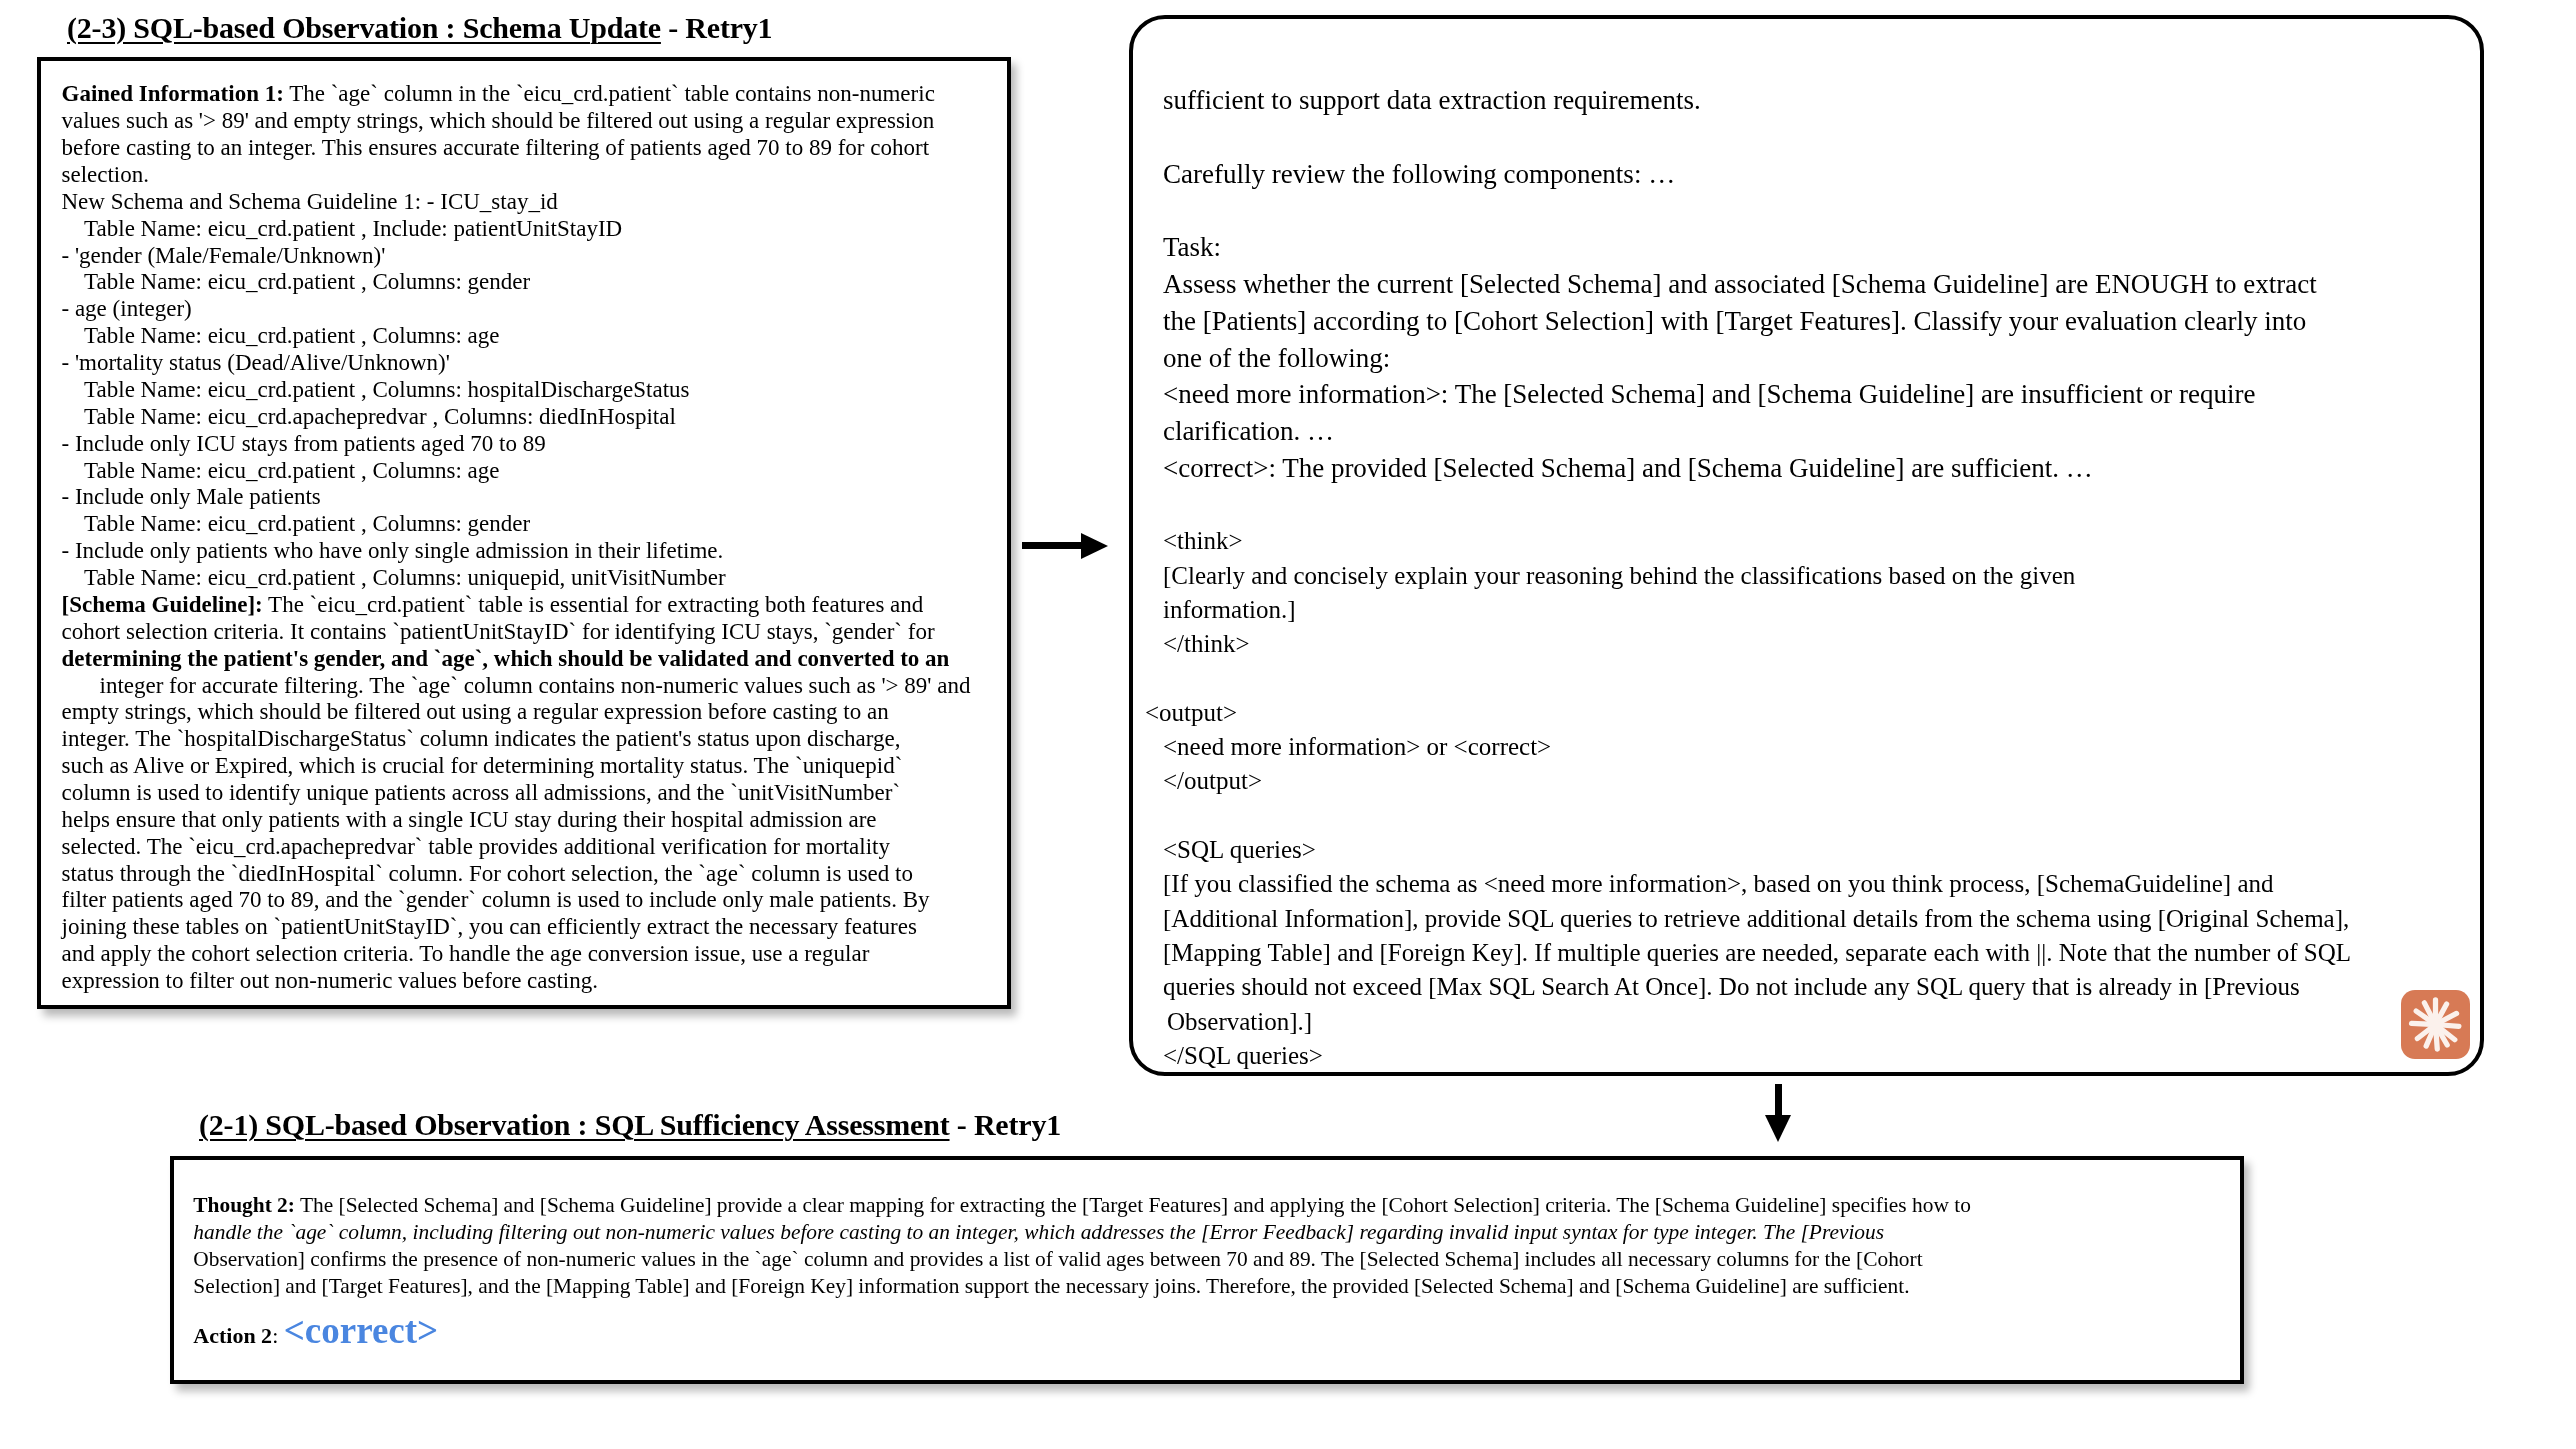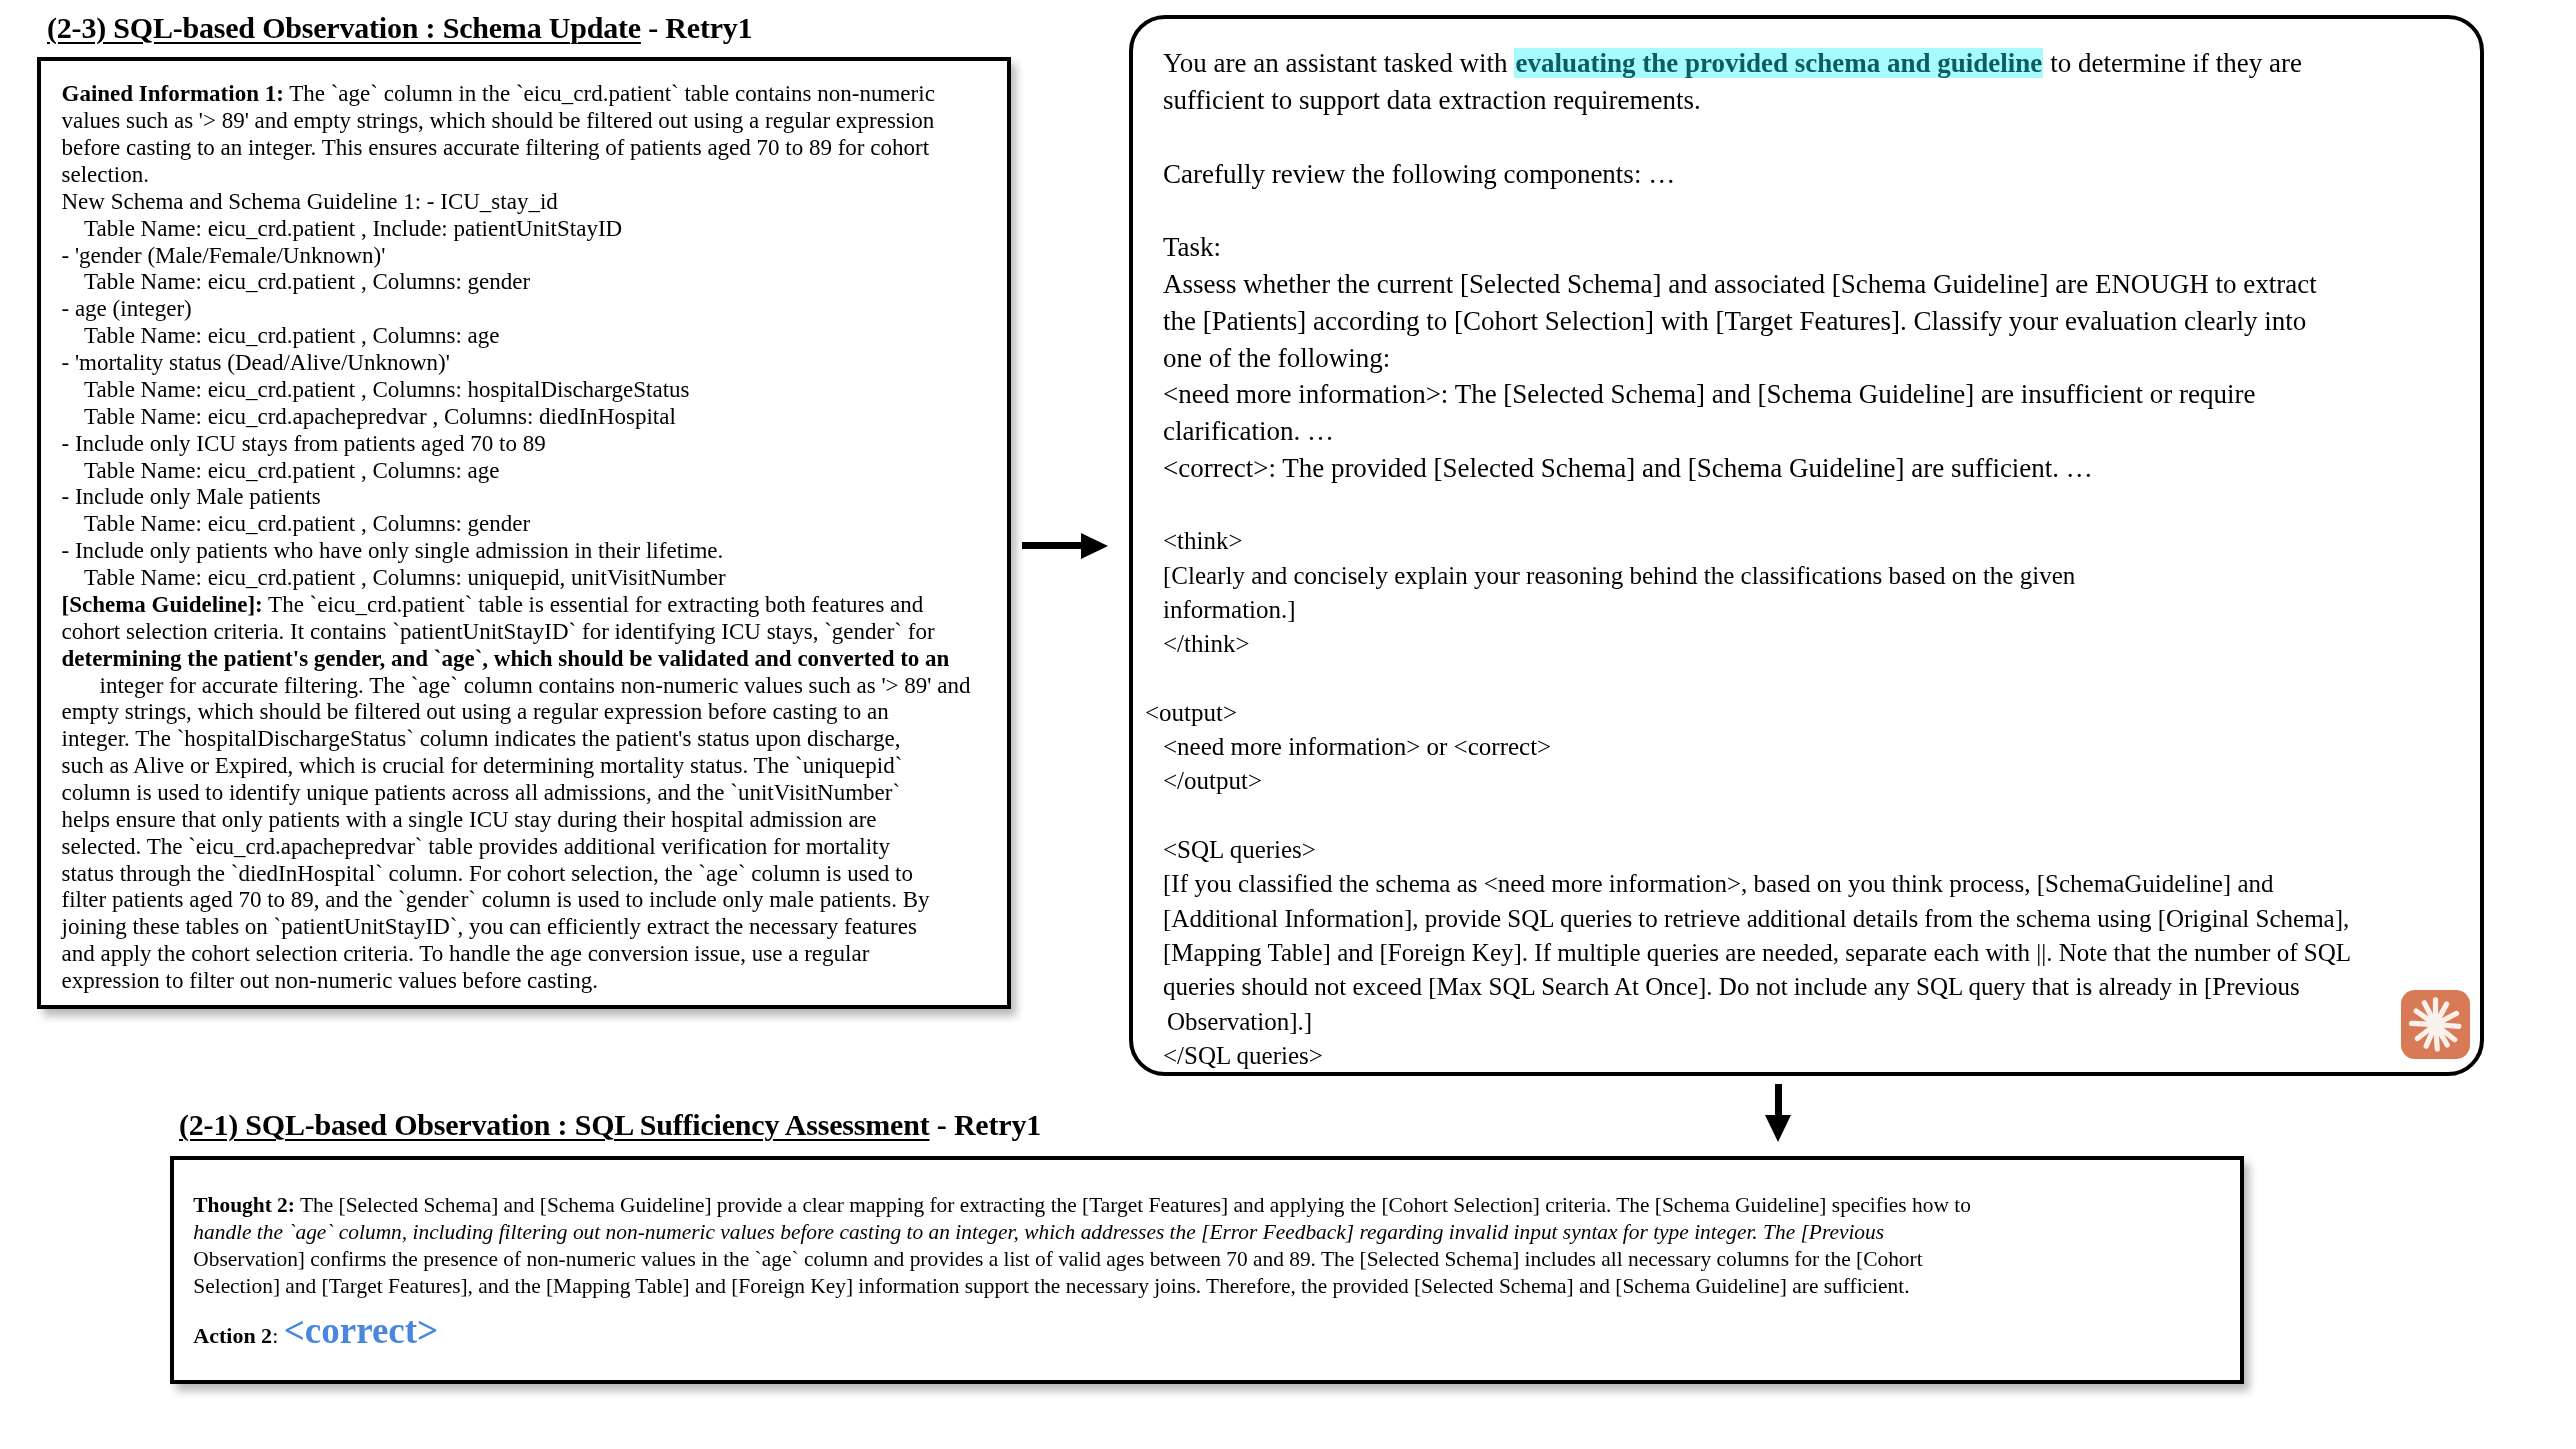--- a/index.html
+++ b/index.html
@@ -1,20 +1,20 @@
 <!DOCTYPE html>
 <html style="font-size:9.4px"><head>
 <meta charset="utf-8">
 <style>
   html, body { margin: 0; padding: 0; background: #ffffff; }
   body { width: 2576px; height: 1449px; position: relative; overflow: hidden;
          font-family: "Liberation Serif", "DejaVu Serif", serif; color: #000; }
   .abs { position: absolute; }
   .title { font-weight: bold; font-size: 30px; white-space: nowrap; letter-spacing: -0.2px; }
-  .title .ul { text-decoration: underline; text-decoration-thickness: 2.3px; text-underline-offset: 3.5px; }
+  .title .ul { text-decoration: underline; text-decoration-thickness: 2.3px; text-underline-offset: 3.5px; margin-left: 20px; }
   .box { position: absolute; background: #fff; border: 4.1px solid #000; box-sizing: border-box;
          box-shadow: 5.9px 7px 8.2px rgba(0,0,0,0.28); }
   .line { position: absolute; white-space: nowrap; }
   .left-line { font-size: 23px; line-height: 27px; height: 27px; text-align: right; }
   .p1 { font-size: 27px; line-height: 37px; height: 37px; }
   .p2 { font-size: 25px; line-height: 34px; height: 34px; }
   .b-line { font-size: 21.4px; line-height: 27.5px; height: 27.5px; }
   .bold { font-weight: bold; }
   .hl { background: #a8fbfc; color: #0c5c60; font-weight: bold; padding: 0 1.2px; }
   .prompt-box { position: absolute; border: 4.1px solid #000; border-radius: 36px; box-sizing: border-box; background: #fff; }
@@ -70,23 +70,20 @@
       <div class="line left-line" style="left: 20.5px; top: 825px;"><span style="white-space: pre;">filter patients aged 70 to 89, and the `gender` column is used to include only male patients. By</span></div>
       <div class="line left-line" style="left: 20.5px; top: 852px;"><span style="white-space: pre;">joining these tables on `patientUnitStayID`, you can efficiently extract the necessary features</span></div>
       <div class="line left-line" style="left: 20.5px; top: 879px;"><span style="white-space: pre;">and apply the cohort selection criteria. To handle the age conversion issue, use a regular</span></div>
       <div class="line left-line" style="left: 20.5px; top: 906px;"><span style="white-space: pre;">expression to filter out non-numeric values before casting.</span></div>
     </div>
 </div>
 
 <div class="arrow-h" style="left:1022px; top:542px; width:60px;"></div>
 
 <div class="prompt-box" style="left:1129px; top:14.6px; width:1355px; height:1061px;">
-  <div class="line p1" style="left:30px; top:26px;">
-    <span>You are an assistant tasked with </span><span class="hl">evaluating the provided schema and guideline</span><span> to determine if they are</span>
-  </div>
   <div id="prompt-top">
       <div class="line p1" style="left: 30px; top: 63px;">sufficient to support data extraction requirements.</div>
       <div class="line p1" style="left: 30px; top: 100px;"></div>
       <div class="line p1" style="left: 30px; top: 137px;">Carefully review the following components: …</div>
       <div class="line p1" style="left: 30px; top: 174px;"></div>
       <div class="line p1" style="left: 30px; top: 210px;">Task:</div>
       <div class="line p1" style="left: 30px; top: 247px;">Assess whether the current [Selected Schema] and associated [Schema Guideline] are ENOUGH to extract</div>
       <div class="line p1" style="left: 30px; top: 284px;">the [Patients] according to [Cohort Selection] with [Target Features]. Classify your evaluation clearly into</div>
       <div class="line p1" style="left: 30px; top: 321px;">one of the following:</div>
       <div class="line p1" style="left: 30px; top: 357px;">&lt;need more information&gt;: The [Selected Schema] and [Schema Guideline] are insufficient or require</div>

